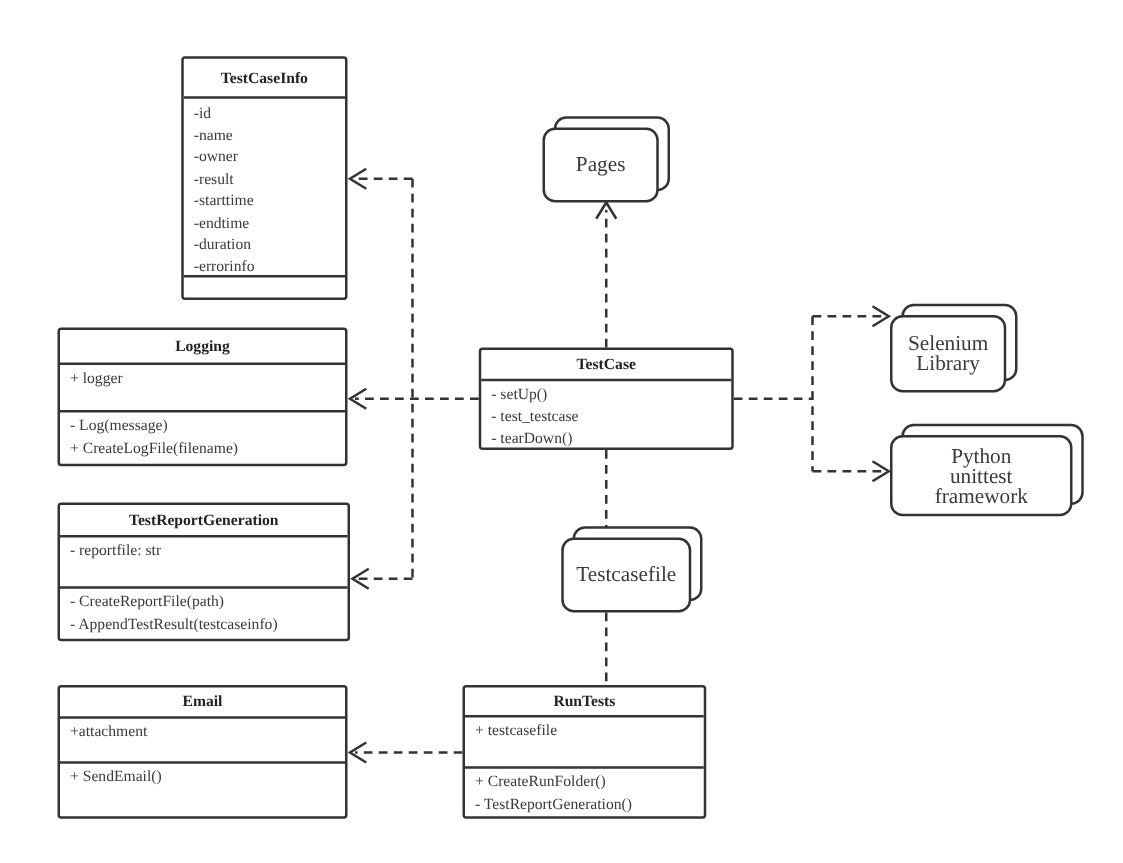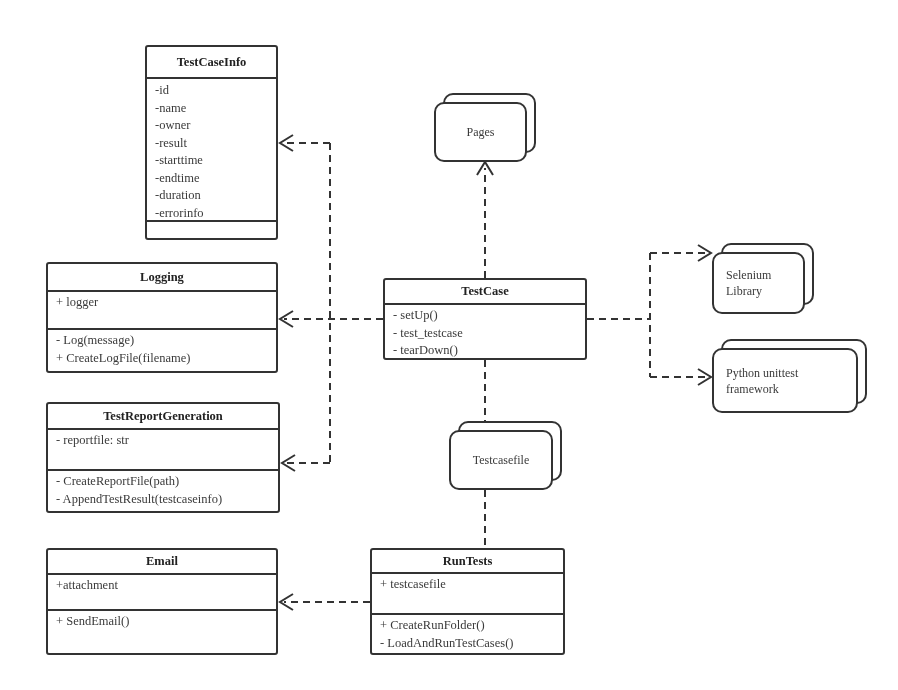--- a/index.html
+++ b/index.html
@@ -33,22 +33,22 @@
   .uml-line{white-space:pre;}
   .uml-node{position:absolute;}
   .node-back,.node-front{
     position:absolute;box-sizing:border-box;
     border:2px solid #333333;border-radius:10px;background:#ffffff;
   }
   .node-back{left:9px;top:-9px;width:100%;height:100%;}
   .node-front{
     left:0;top:0;width:100%;height:100%;
     display:flex;align-items:center;justify-content:center;
-    text-align:left;font-size:12px;line-height:16px;
-    padding:0 12px;color:#3a3a3a;
+    text-align:center;font-size:17px;line-height:16px;
+    padding:0 24px;color:#3a3a3a;
   }
 </style>
 </head>
 <body>
 
 <div class="canvas">
 
   <svg class="wires" viewBox="0 0 898 690">
 
     <g>
@@ -154,21 +154,21 @@
     </div>
   </div>
 
   <div class="uml-class" style="left:370px;top:548px;width:195px;height:107px;">
     <div class="uml-title" style="height:22px;">RunTests</div>
     <div class="uml-sec bordered" style="height:41px;">
       <div class="uml-line">+ testcasefile</div>
     </div>
     <div class="uml-sec" style="flex:1;">
       <div class="uml-line">+ CreateRunFolder()</div>
-      <div class="uml-line">- LoadAndRunTestCases()</div>
+      <div class="uml-line">- TestReportGeneration()</div>
     </div>
   </div>
 
   <div class="uml-node" style="left:434px;top:102px;width:93px;height:60px;">
     <div class="node-back"></div>
     <div class="node-front">Pages</div>
   </div>
 
   <div class="uml-node" style="left:712px;top:220px;width:93px;height:62px;margin-top:32px;">
     <div class="node-back"></div>

